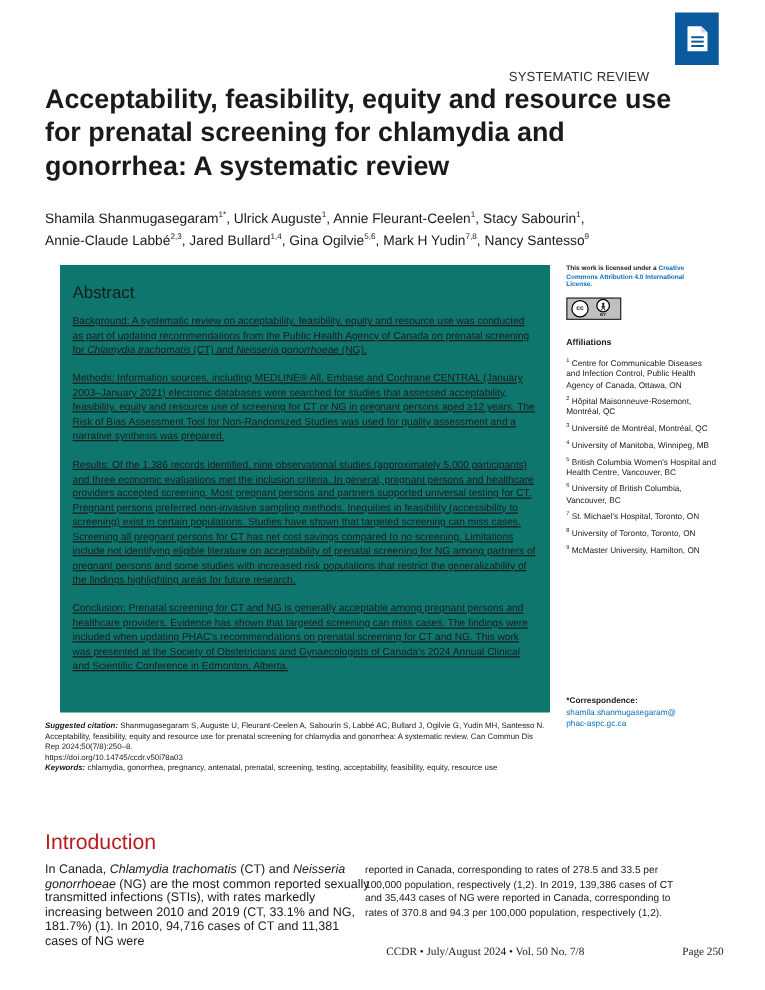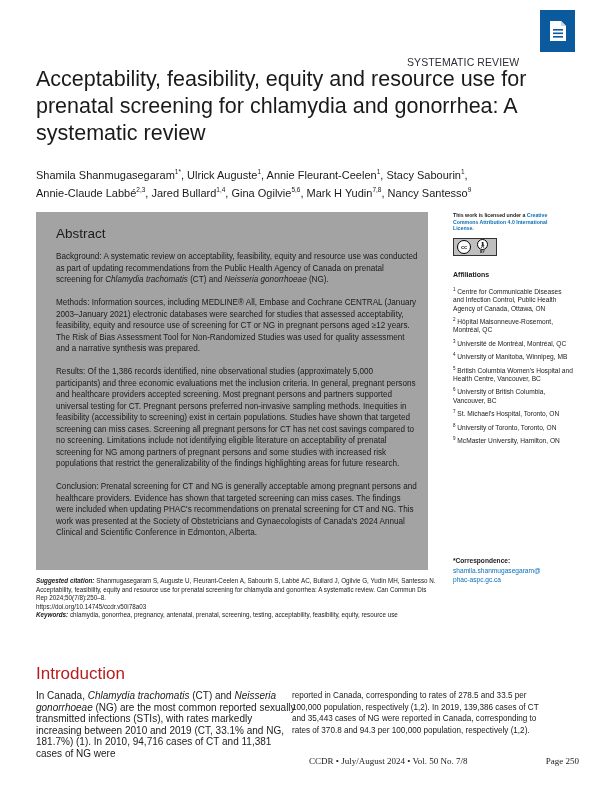--- a/index.html
+++ b/index.html
@@ -11,35 +11,35 @@
       font-size: 10.5px; letter-spacing: 0.1px; color: #2b2f36; margin-top: 32px;
     }
     .header-icon {
       position: absolute; top: 10px; left: 540px; width: 35px; height: 42px;
       background: #0b5a9e; display: flex; align-items: center; justify-content: center;
     }
     .header-icon svg { width: 18px; height: 22px; }
 
     .title {
       position: absolute; top: 66px; left: 36px; width: 520px;
-      font-size: 21.5px; line-height: 27px; color: #1a1a1a; font-weight: normal;
+      font-size: 21.5px; line-height: 27px; color: #1a1a1a; font-weight: bold;
     }
 
     .authors {
       position: absolute; top: 166px; left: 36px; width: 530px;
       font-size: 11px; line-height: 18px; color: #1a1a1a;
     }
     .authors sup { font-size: 6.5px; vertical-align: super; line-height: 0; }
 
     .abstract-box {
-      position: absolute; top: 212px; left: 36px; width: 392px; height: 358px;
-      background: #a3a3a3; padding: 14px 10px 10px 20px;
+      position: absolute; top: 212px; left: 48px; width: 392px; height: 358px;
+      background: #0f766e; padding: 14px 10px 10px 10px;
     }
     .abstract-heading { font-size: 13.5px; color: #1a1a1a; margin-bottom: 10px; margin-left: 0px; }
-    .abs-para { font-size: 8.15px; line-height: 11.5px; color: #1a1a1a; margin-bottom: 11.5px; }
+    .abs-para { font-size: 8.15px; line-height: 11.5px; color: #1a1a1a; margin-bottom: 11.5px; text-decoration: underline; }
     .abs-para i { font-style: italic; }
 
     .sidebar {
       position: absolute; top: 212px; left: 453px; width: 130px;
       font-size: 7.5px; color: #1a1a1a;
     }
     .license { font-size: 5.2px; line-height: 6.6px; font-weight: bold; width: 110px; }
     .license a { color: #0b6fb8; text-decoration: none; }
     .cc-badge {
       margin-top: 6px; width: 44px; height: 18px; border: 1px solid #333; background: #bfbfbf;

